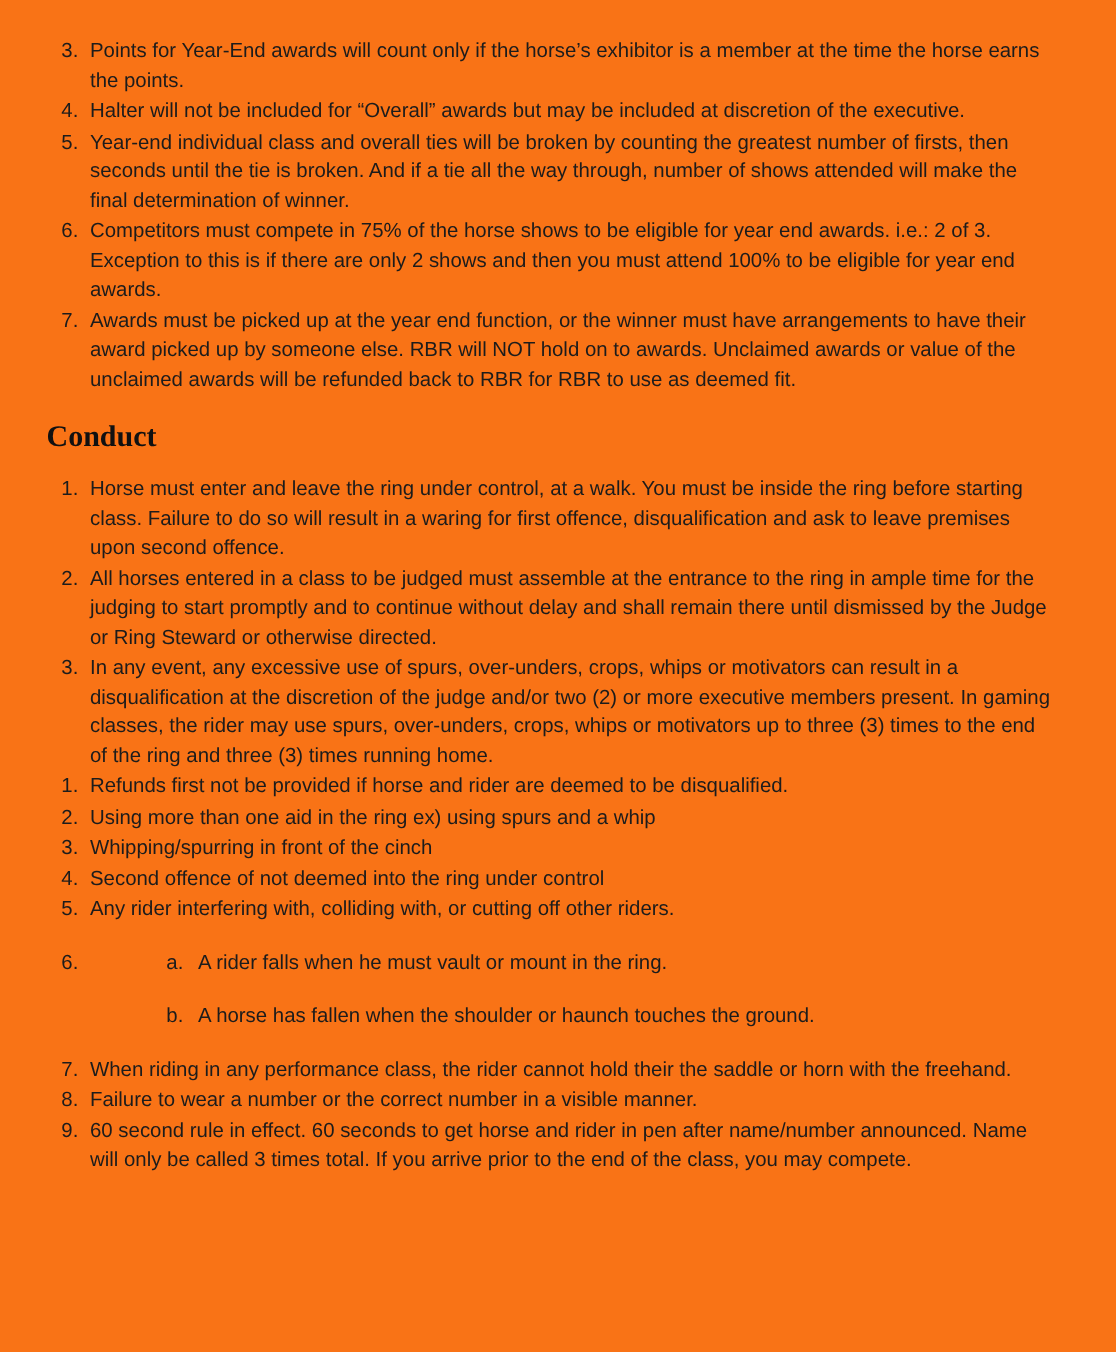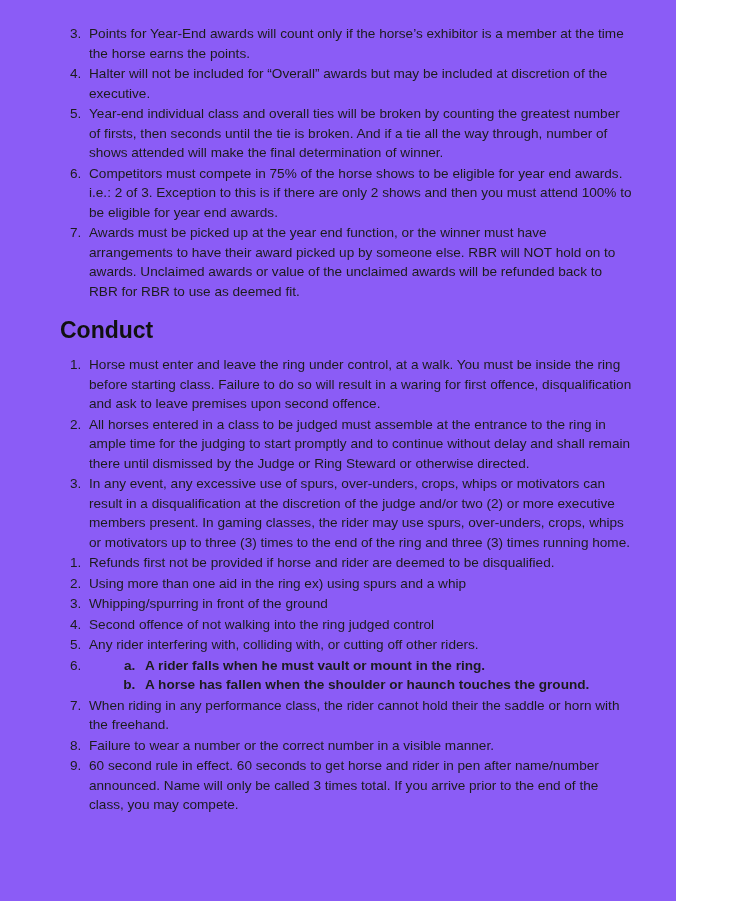--- a/index.html
+++ b/index.html
@@ -1,25 +1,25 @@
 <!DOCTYPE html>
 <html><head>
 <meta charset="utf-8">
 <style>
   html, body {
     margin: 0;
     padding: 0;
     background: #ffffff;
   }
   .page {
-    width: 676px;
+    width: 744px;
     min-height: 901px;
     box-sizing: border-box;
-    padding: 24px 44px 40px 60px;
-    background: #8b5cf6;
+    padding: 24px 44px 40px 31px;
+    background: #f97316;
     font-family: "Liberation Sans", "DejaVu Sans", sans-serif;
     font-size: 13.6px;
     line-height: 19.5px;
     color: #1c1c1c;
   }
   ol.num-list {
     margin: 0;
     padding: 0 0 0 25px;
     list-style-type: decimal;
     list-style-position: outside;
@@ -28,27 +28,26 @@
     margin: 0 0 1px 0;
     padding-left: 4px;
   }
   ol.alpha-list {
     margin: 0;
     padding: 0 0 0 50px;
     list-style-type: lower-alpha;
     list-style-position: outside;
   }
   ol.alpha-list > li {
-    margin: 0;
+    margin: 16px;
     padding-left: 6px;
-    font-weight: bold;
   }
   h2.section-heading {
-    font-family: Liberation Sans, sans-serif;
-    font-size: 23px;
+    font-family: Liberation Serif, serif;
+    font-size: 20px;
     line-height: 24px;
     font-weight: 700;
     color: #111111;
     margin: 17px 0 13px 0;
   }
 </style>
 </head>
 <body>
 
 <div class="page">
@@ -87,24 +86,24 @@
 
 
   <ol class="num-list">
     <li>
       <span>Refunds first not be provided if horse and rider are deemed to be disqualified.</span>
     </li>
     <li>
       <span>Using more than one aid in the ring ex) using spurs and a whip</span>
     </li>
     <li>
-      <span>Whipping/spurring in front of the ground</span>
+      <span>Whipping/spurring in front of the cinch</span>
     </li>
     <li>
-      <span>Second offence of not walking into the ring judged control</span>
+      <span>Second offence of not deemed into the ring under control</span>
     </li>
     <li>
       <span>Any rider interfering with, colliding with, or cutting off other riders.</span>
     </li>
     <li>
       <ol class="alpha-list">
         <li>
           <span>A rider falls when he must vault or mount in the ring.</span>
         </li>
         <li>

